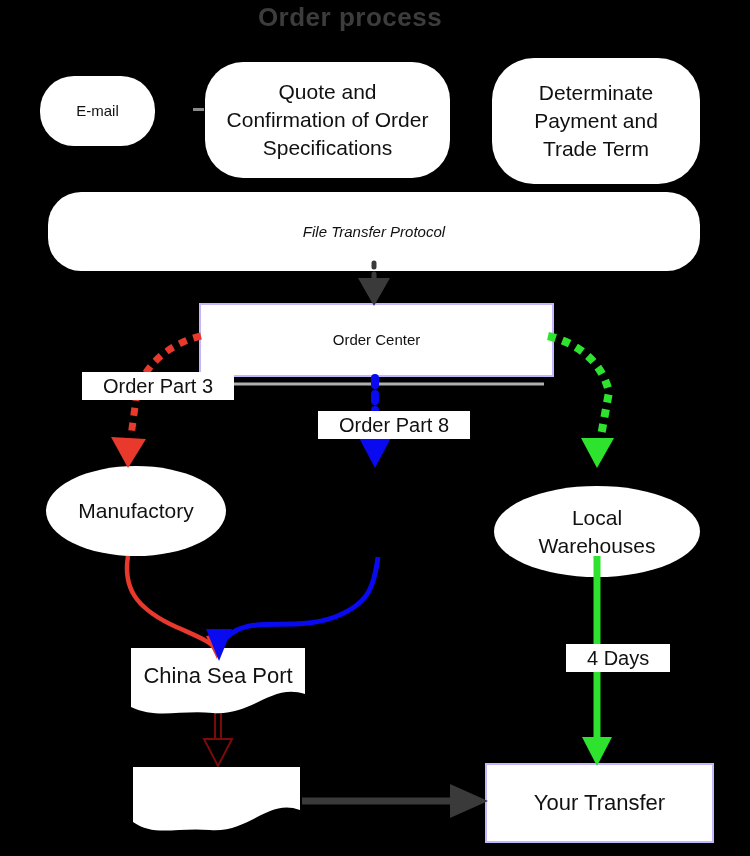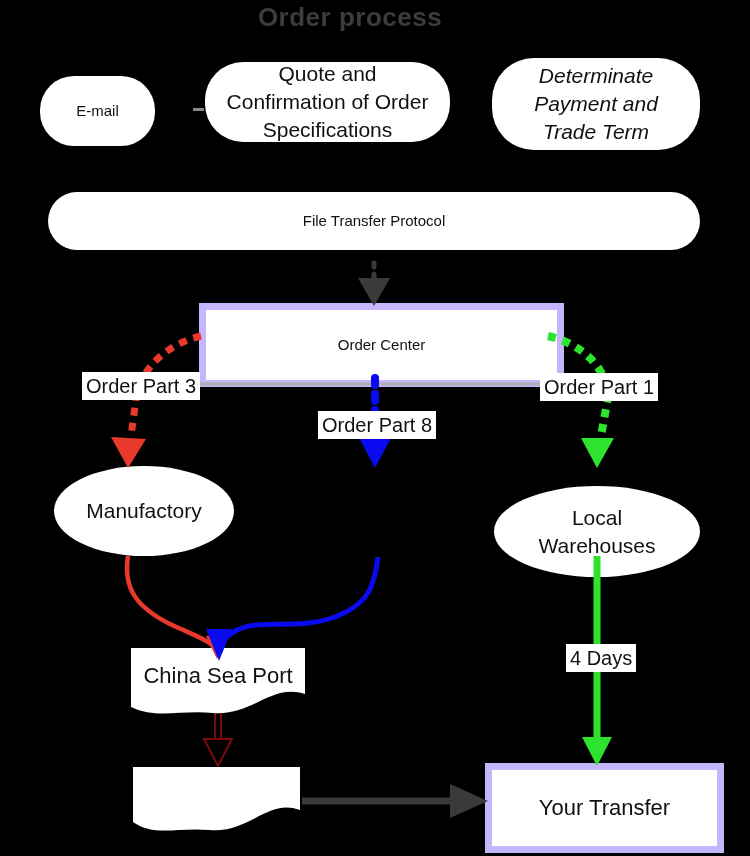--- a/index.html
+++ b/index.html
@@ -12,58 +12,58 @@
     color:var(--title_text,#3c3c3c);font-size:26px;font-weight:bold;z-index:1;
     letter-spacing:0.5px;
   }
   .node{
     position:absolute;background:var(--box_bg,#fff);color:var(--text,#111);
     display:flex;align-items:center;justify-content:center;text-align:center;
     white-space:pre-line;z-index:1;line-height:1.32;
   }
   .rounded{border-radius:34px;}
   .ellipse{border-radius:50%;}
-  .rect{border:7px solid #c4b5fd;}
+  .rect{border:2px solid #c4b5fd;}
   .doc-label{
     position:absolute;display:flex;align-items:center;justify-content:center;
     color:var(--text,#111);text-align:right;z-index:3;background:transparent;
   }
   .chip{
     position:absolute;background:#fff;color:var(--text,#111);
-    font-size:20px;line-height:1.3;padding:1px 4px;z-index:3;white-space:nowrap;
+    font-size:20px;line-height:1.3;padding:1px 21px;z-index:3;white-space:nowrap;
   }
   .dash{
     position:absolute;width:11px;height:3px;background:#8a8a8a;z-index:1;
   }
   svg.layer{position:absolute;left:0;top:0;z-index:2;pointer-events:none;}
   .f22{font-size:22px;}
   .f21{font-size:21px;}
   .f23{font-size:15px;}
 </style>
 </head>
 <body>
 
 <div id="canvas">
 
   <div class="title">Order process</div>
 
   <div class="node rounded f23" style="left:40px;top:76px;width:115px;height:70px;">E-mail</div>
   <div class="dash" style="left:193px;top:108px;"></div>
-  <div class="node rounded f21" style="left:205px;top:62px;width:245px;height:80px;border-radius:38px;">Quote and
+  <div class="node rounded f21" style="left:205px;top:62px;width:245px;height:116px;border-radius:38px;">Quote and
 Confirmation of Order
 Specifications</div>
-  <div class="node rounded f21" style="left:492px;top:58px;width:208px;height:92px;border-radius:42px;font-style:italic;">Determinate
+  <div class="node rounded f21" style="left:492px;top:58px;width:208px;height:126px;border-radius:42px;">Determinate
 Payment and
 Trade Term</div>
 
-  <div class="node rounded f23" style="left:48px;top:192px;width:652px;height:58px;border-radius:33px;">File Transfer Protocol</div>
+  <div class="node rounded f23" style="left:48px;top:192px;width:652px;height:79px;border-radius:33px;font-style:italic;">File Transfer Protocol</div>
 
   <div class="node rect f23" style="left:199px;top:303px;width:351px;height:70px;">Order Center</div>
 
-  <div class="node ellipse f21" style="left:54px;top:466px;width:180px;height:90px;">Manufactory</div>
+  <div class="node ellipse f21" style="left:46px;top:466px;width:180px;height:90px;">Manufactory</div>
   <div class="node ellipse f21" style="left:494px;top:486px;width:206px;height:91px;">Local
 Warehouses</div>
 
   <div class="node rect f22" style="left:485px;top:763px;width:225px;height:76px;">Your Transfer</div>
 
   <svg class="layer" width="750" height="856" viewBox="0 0 750 856">
 
     <line x1="196" y1="384" x2="544" y2="384" stroke="var(--connector_gray)" stroke-width="3"></line>
 
     <line x1="374" y1="263" x2="374" y2="279" stroke="var(--dark)" stroke-width="5" stroke-dasharray="4 7" stroke-linecap="round"></line>
@@ -94,16 +94,15 @@
     <polygon points="219,661 206,629 232,629" fill="var(--blue)"></polygon>
 
     <line x1="302" y1="801" x2="452" y2="801" stroke="var(--dark)" stroke-width="7"></line>
     <polygon points="488,801 450,784 450,818" fill="var(--dark)"></polygon>
   </svg>
 
   <div class="doc-label f22" style="left:131px;top:654px;width:174px;height:44px;">China Sea Port</div>
 
   <div class="chip" style="left:82px;top:372px;">Order Part 3</div>
   <div class="chip" style="left:318px;top:411px;">Order Part 8</div>
-  <div class="chip" style="left:540px;top:373px;">Order Part 1</div>
   <div class="chip" style="left:566px;top:644px;">4 Days</div>
 
 </div>
 
 </body></html>

